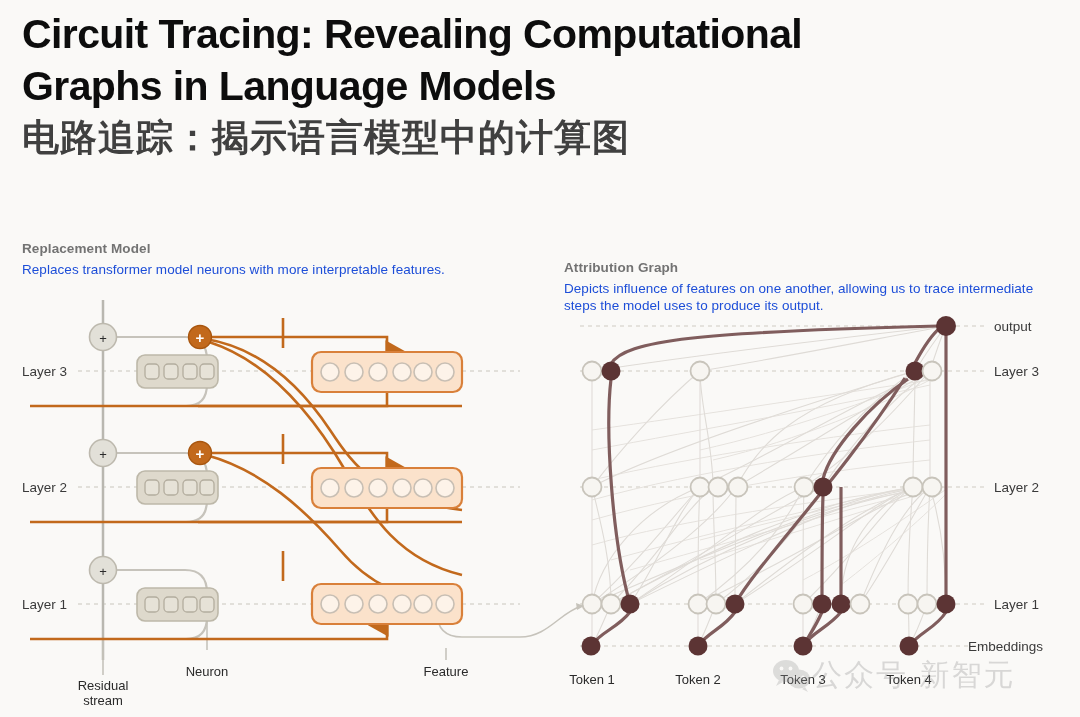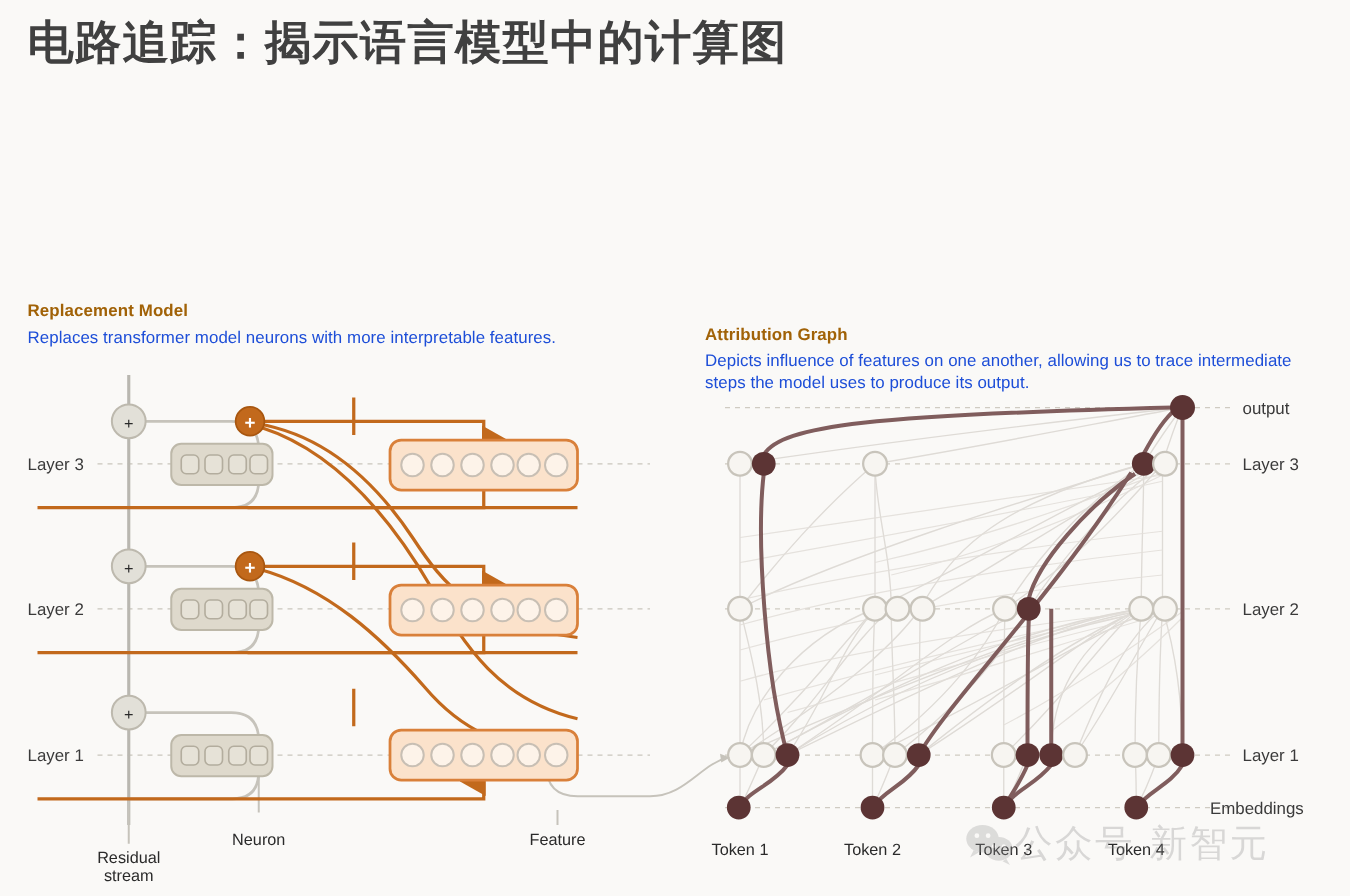--- a/index.html
+++ b/index.html
@@ -18,21 +18,21 @@
     font-size:41px;line-height:52px;font-weight:bold;
     letter-spacing:-0.6px;color:#0d0d0d;margin:0;
     max-width:930px;
   }
   #title-zh{
     font-size:37px;line-height:52px;font-weight:bold;
     color:#404040;margin:0;letter-spacing:1px;
   }
   .panel-head{position:absolute;}
   .panel-title{
-    font-size:13.5px;font-weight:bold;color:#a16207;margin:0 0 5px 0;
+    font-size:13.5px;font-weight:bold;color:#737373;margin:0 0 5px 0;
     letter-spacing:0.1px;
   }
   .panel-sub{
     font-size:13.5px;color:#1d4ed8;margin:0;line-height:17px;
     letter-spacing:0.05px;
   }
   #left-head{left:22px;top:241px;width:520px;}
   #right-head{left:564px;top:241px;width:470px;margin-top:19px;}
 
   svg#scene{position:absolute;left:0;top:0;width:1080px;height:717px;}
@@ -53,20 +53,24 @@
   }
   #wm-text{
     font-family:"DejaVu Sans",sans-serif;
     font-size:30px;color:#8b8b8b;letter-spacing:2px;white-space:nowrap;
   }
 </style>
 </head>
 <body>
 
 <div id="title-block">
+  <h1 id="title-en">
+    <span>Circuit Tracing: Revealing Computational</span><br>
+    <span>Graphs in Language Models</span>
+  </h1>
   <h2 id="title-zh">电路追踪：揭示语言模型中的计算图</h2>
 </div>
 
 <div class="panel-head" id="left-head">
   <p class="panel-title">Replacement Model</p>
   <p class="panel-sub">Replaces transformer model neurons with more interpretable features.</p>
 </div>
 
 <div class="panel-head" id="right-head">
   <p class="panel-title">Attribution Graph</p>

